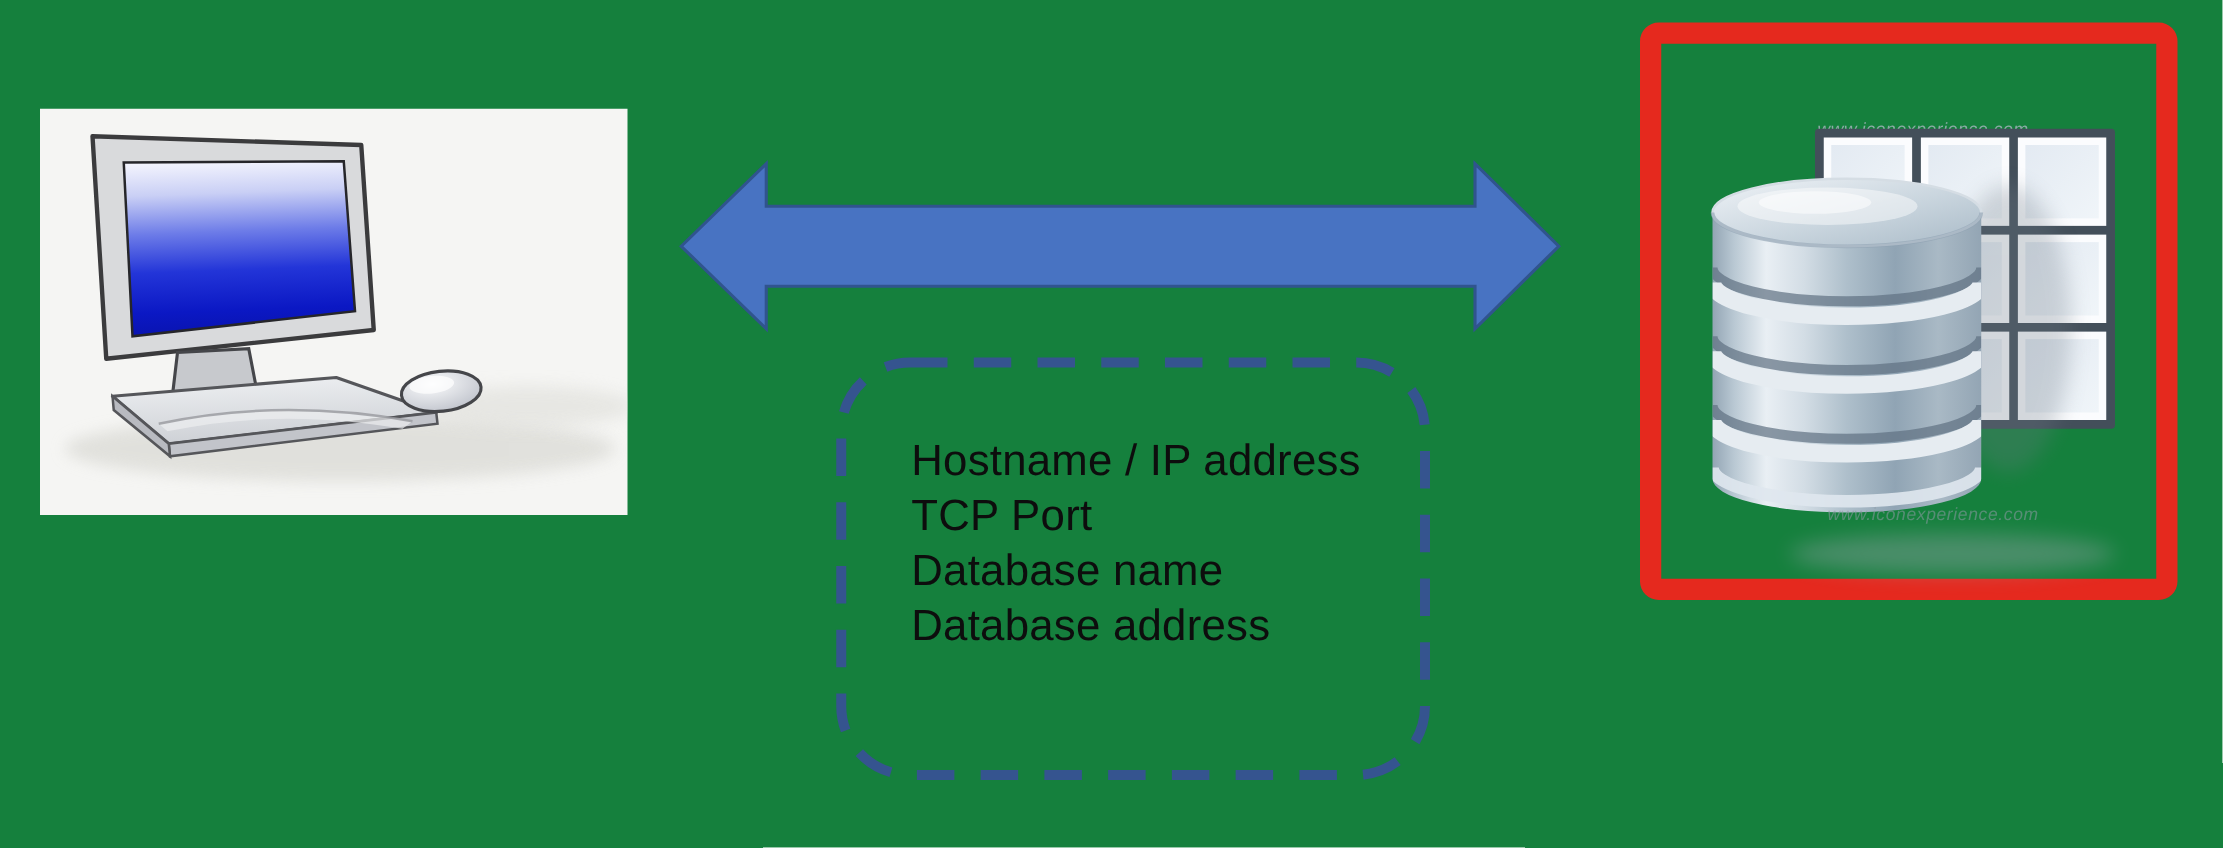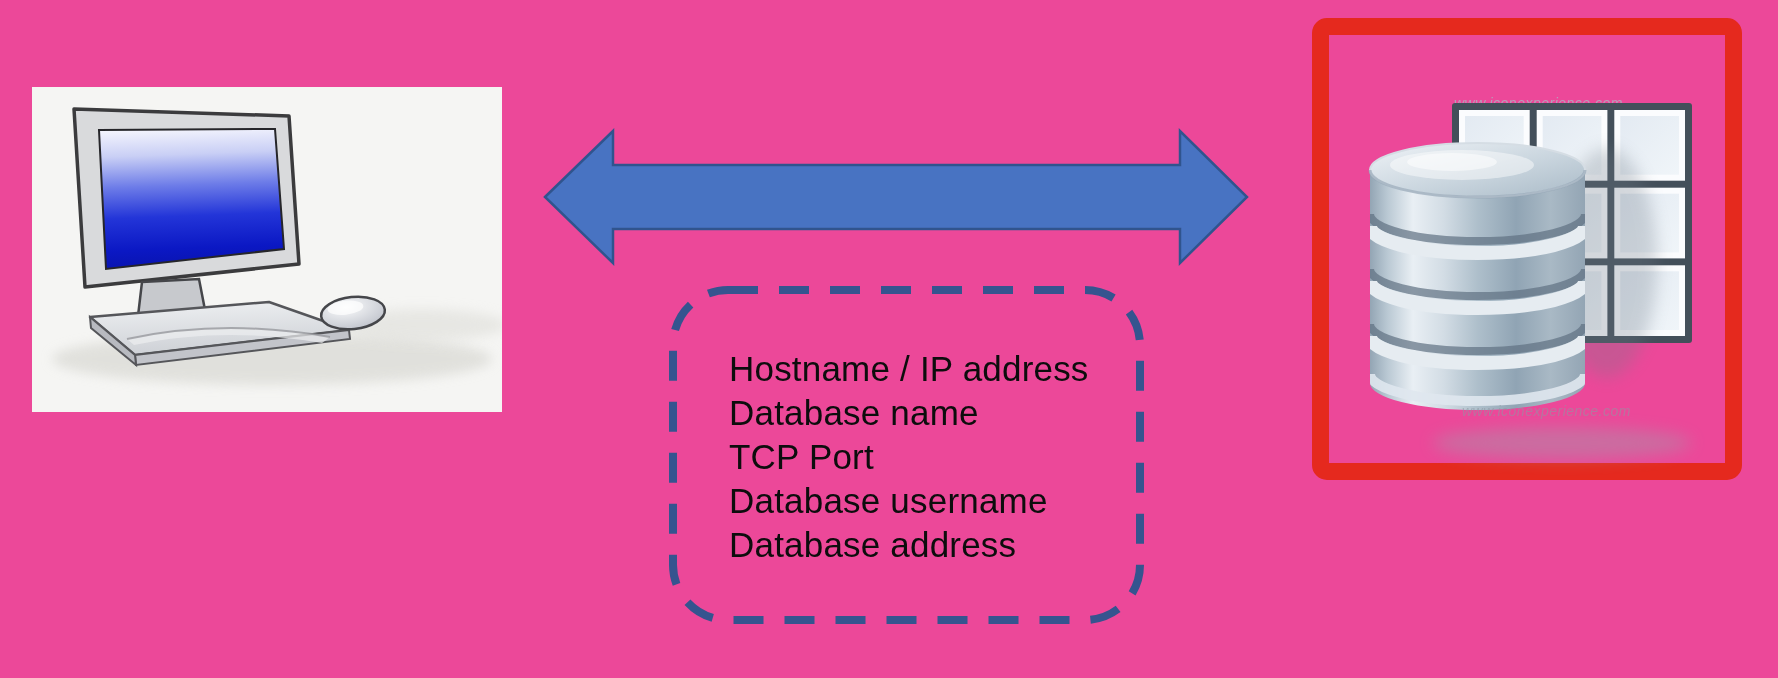--- a/index.html
+++ b/index.html
@@ -1,17 +1,17 @@
 <!DOCTYPE html>
 <html><head>
 <meta charset="utf-8">
 <style>
   html,body { margin:0; padding:0; background:#ffffff; }
   .canvas {
-    position:relative; width:1778px; height:678px; background:#ec4899;
+    position:relative; width:1778px; height:678px; background:#15803d;
     overflow:hidden; font-family:"Liberation Sans", sans-serif;
   }
   .abs { position:absolute; }
 
   
   .client-img { left:32px; top:87px; width:470px; height:325px; background:#f5f5f3; }
 
   
   .arrow-svg { left:540px; top:126px; }
 
@@ -89,23 +89,22 @@
   <svg class="abs arrow-svg" width="712" height="142" viewBox="0 0 712 142">
     <polygon points="5,71 73,5 73,39 640,39 640,5 707,71 640,137 640,103 73,103 73,137" fill="#4873c2" stroke="#30548e" stroke-width="2.5"></polygon>
   </svg>
 
   <svg class="abs dash-svg" width="477" height="340" viewBox="0 0 477 340">
     <rect x="5" y="5" width="467" height="330" rx="55" fill="none" stroke="#35548f" stroke-width="8" stroke-dasharray="30 21"></rect>
   </svg>
 
   <div class="abs params">
     <div class="line">Hostname / IP address</div>
+    <div class="line">TCP Port</div>
     <div class="line">Database name</div>
-    <div class="line">TCP Port</div>
-    <div class="line">Database username</div>
     <div class="line">Database address</div>
   </div>
 
   <div class="abs db-box">
     <svg class="abs db-svg" width="430" height="462" viewBox="0 0 430 462">
       <defs>
         <linearGradient id="dbBody" x1="0" y1="0" x2="1" y2="0">
           <stop offset="0" stop-color="#93a5b4"></stop>
           <stop offset="0.08" stop-color="#b9c8d3"></stop>
           <stop offset="0.2" stop-color="#e9eff4"></stop>

